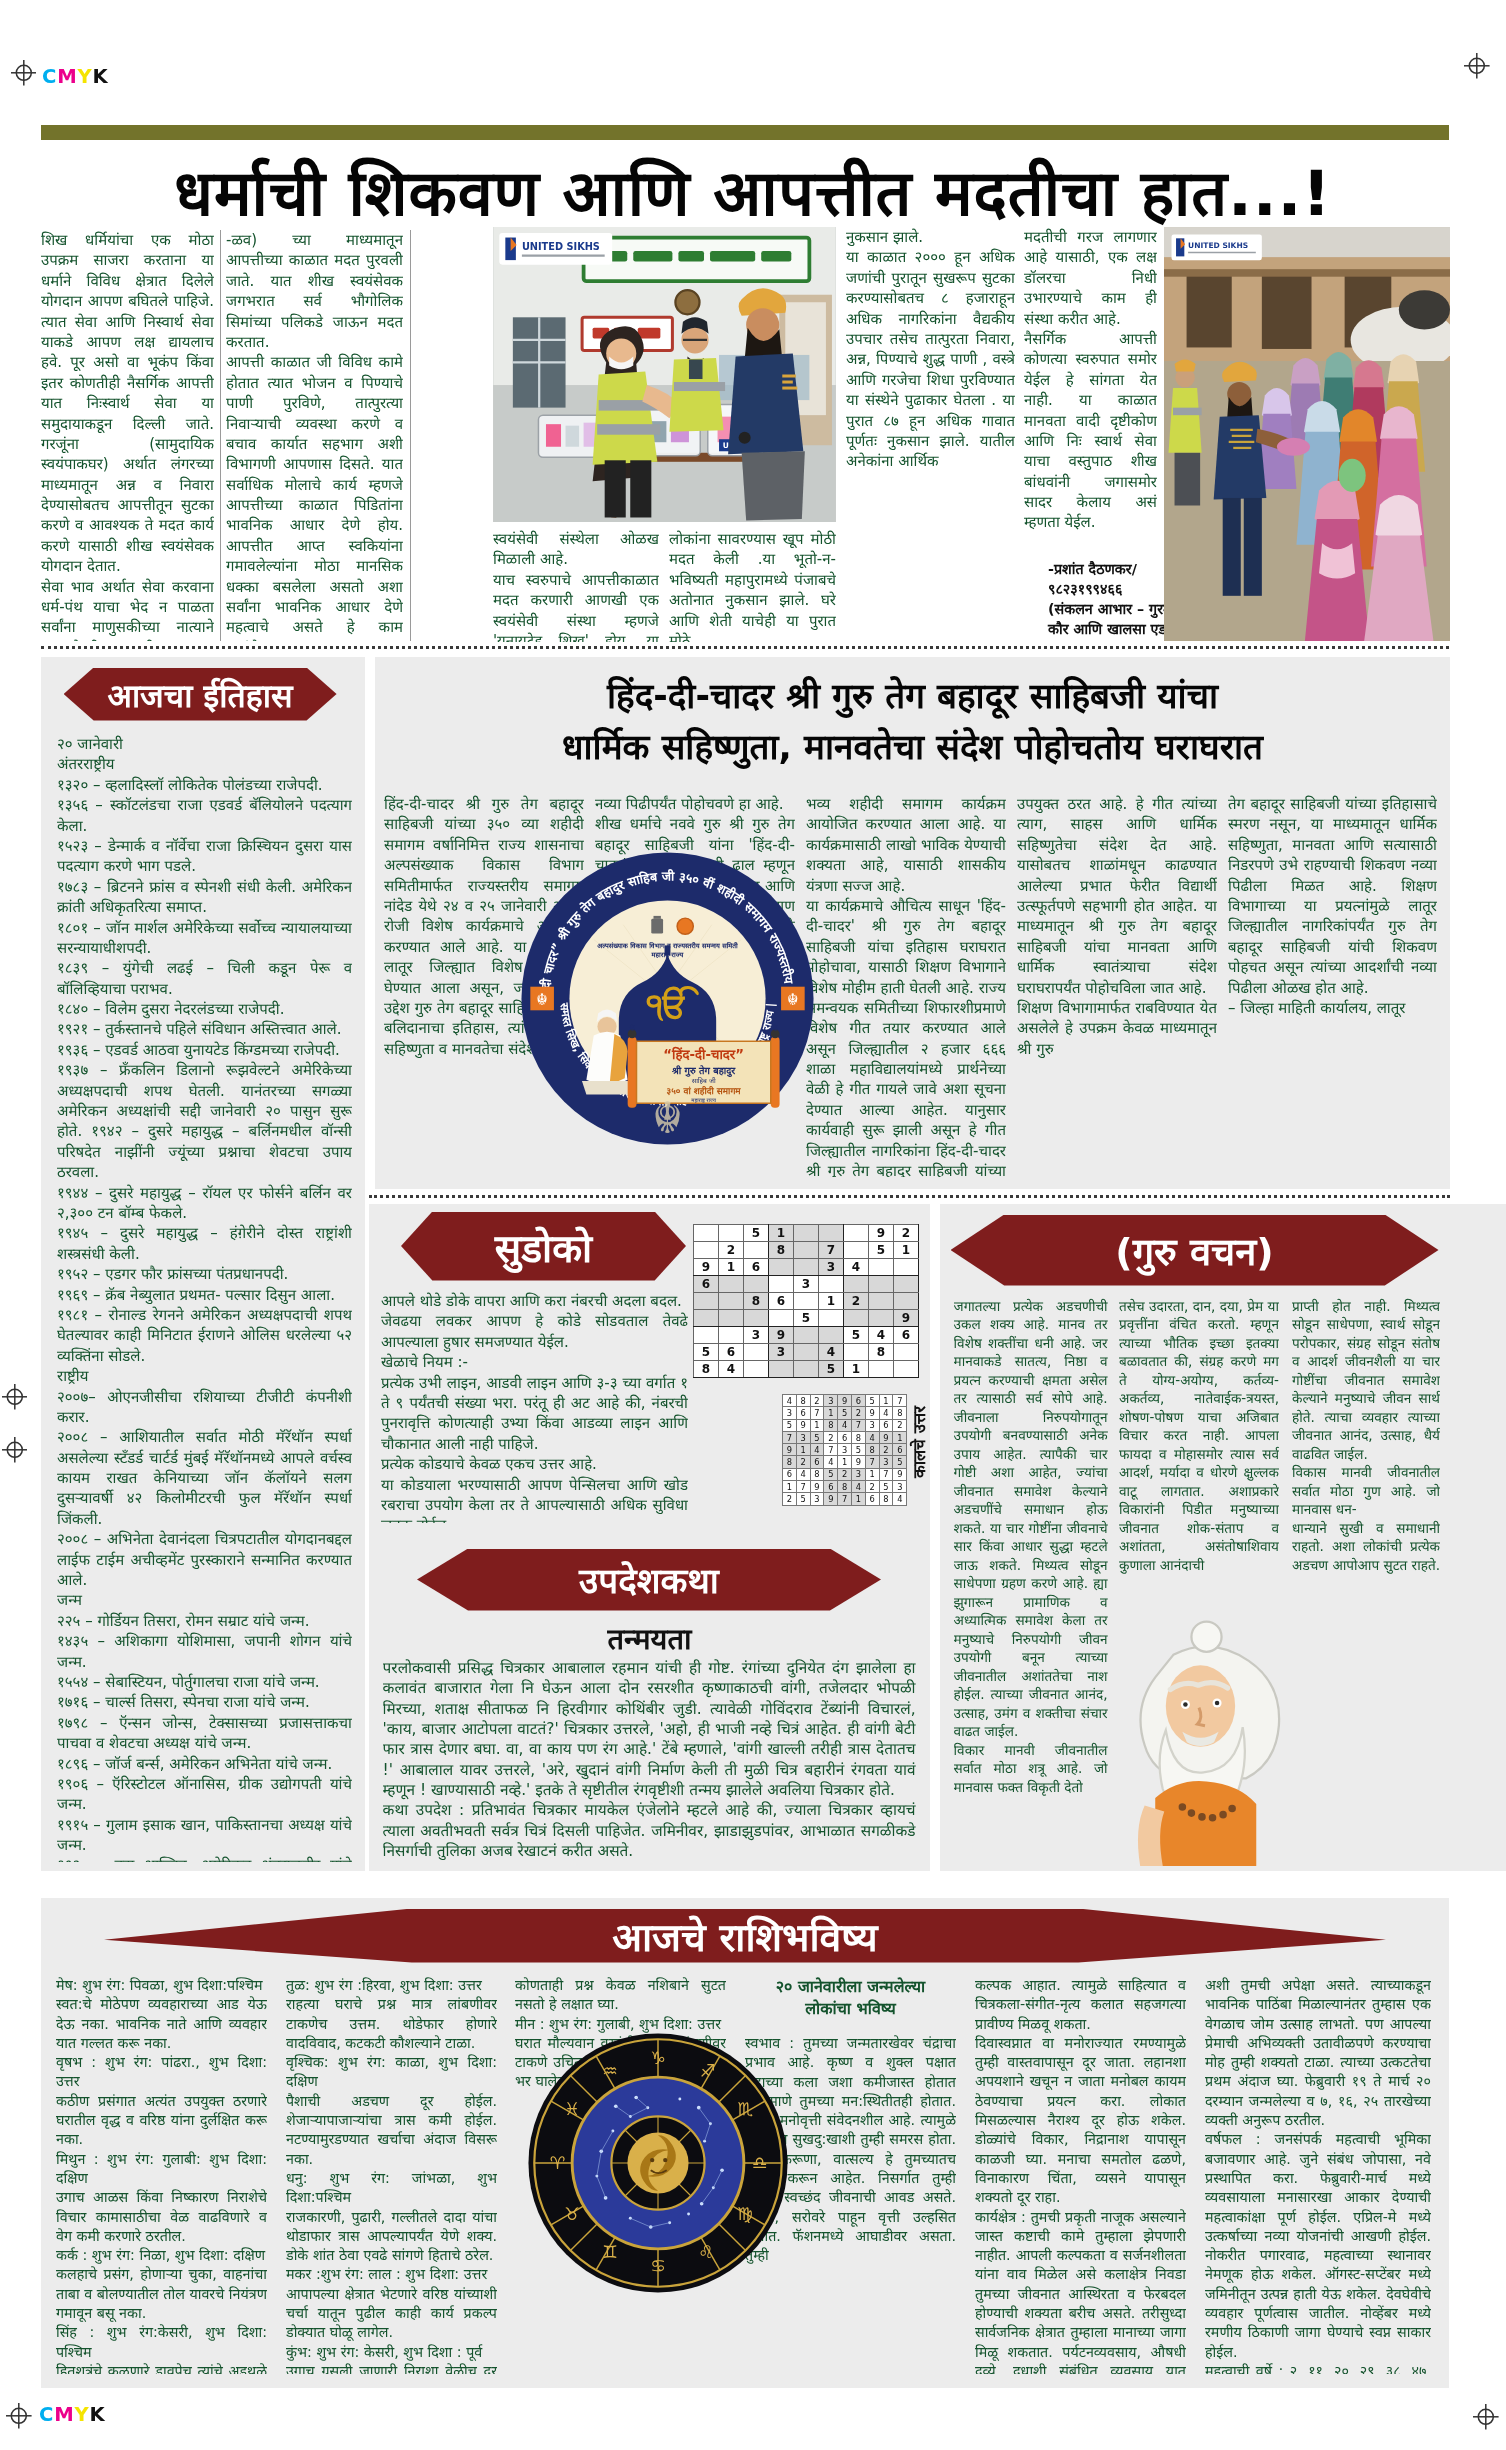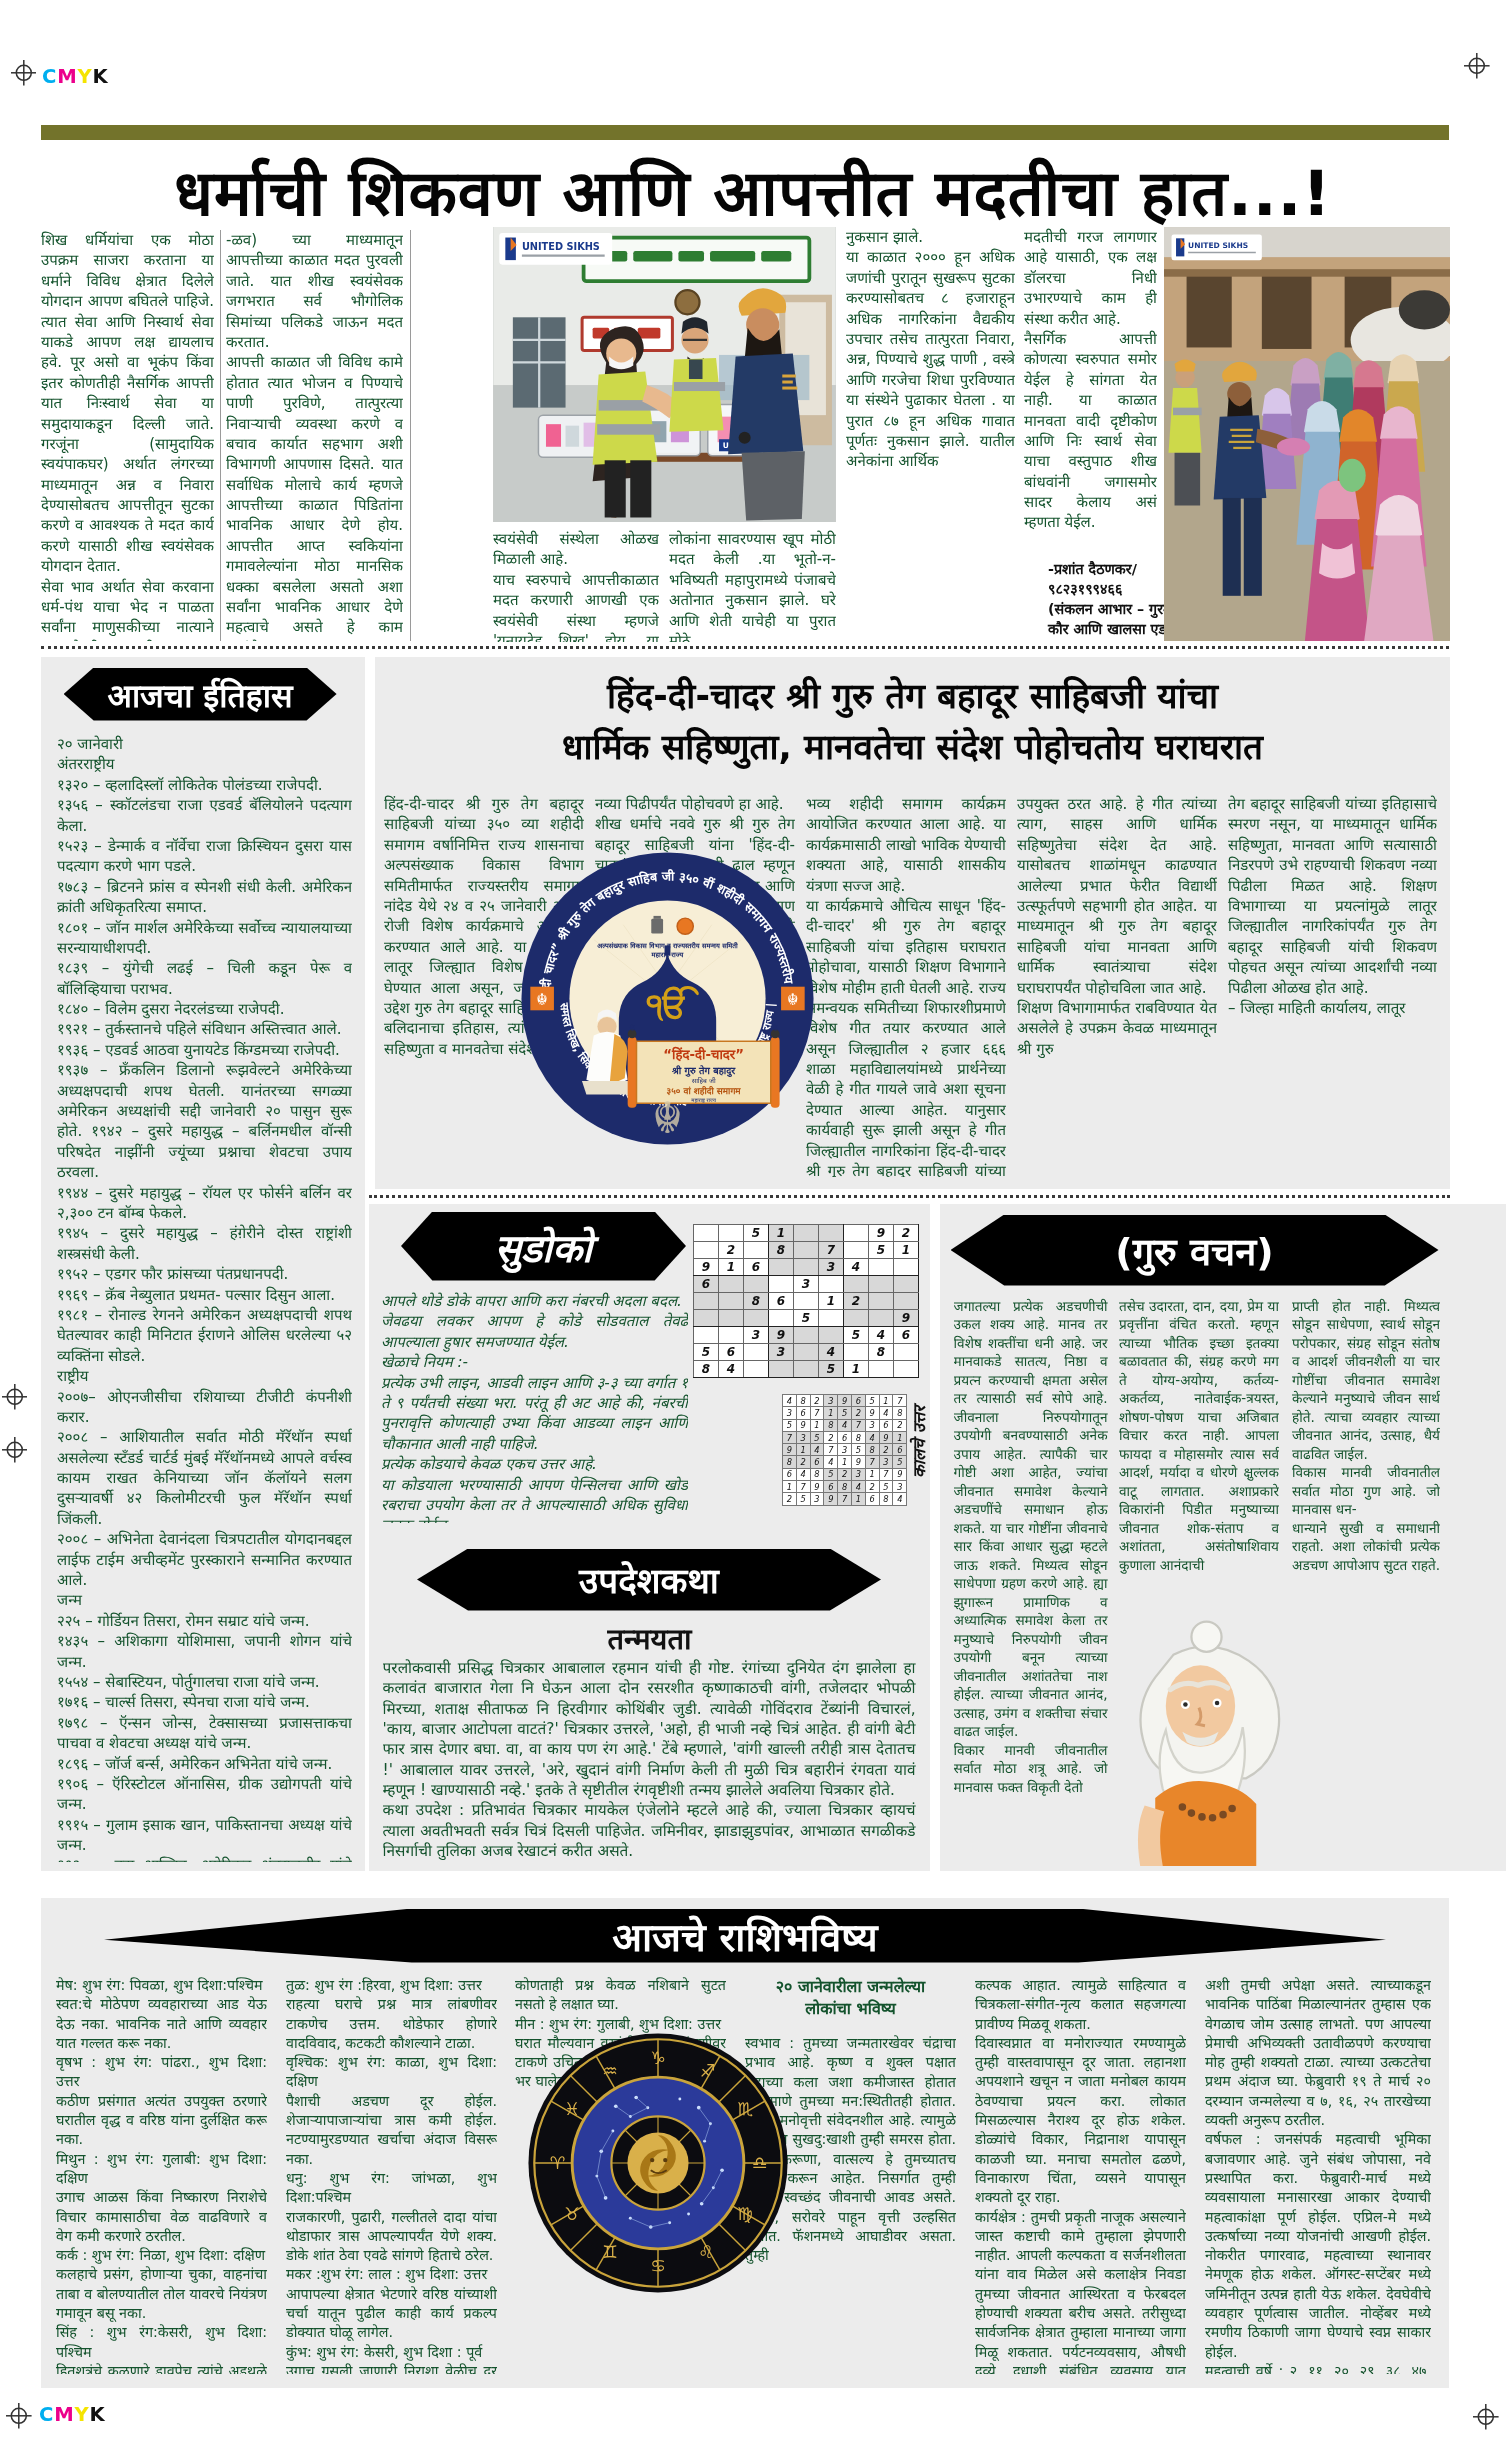--- a/index.html
+++ b/index.html
@@ -1,21 +1,21 @@
 <!DOCTYPE html>
 <html style="font-size:12px"><head>
 <meta charset="utf-8">
 <style>
   html,body{margin:0;padding:0;background:#fff;}
   #page{position:relative;width:1506px;height:2450px;background:#fff;overflow:hidden;
         font-family:"DejaVu Sans","Liberation Sans",sans-serif;color:#111;}
   .gray{background:#ececec;}
   .abs{position:absolute;}
   .col{position:absolute;text-align:justify;white-space:pre-line;overflow:hidden;color:#14532d;}
-  .banner{position:absolute;background:#000000;color:#fff;display:flex;align-items:center;justify-content:center;
+  .banner{position:absolute;background:#7f1d1d;color:#fff;display:flex;align-items:center;justify-content:center;
           font-weight:bold;clip-path:polygon(0 50%,11% 0,89% 0,100% 50%,89% 100%,11% 100%);text-align:center;}
   .dots{position:absolute;height:0;border-top:3px dotted #3a3a3a;}
   .vr{position:absolute;width:0.8px;background:#9a9a9a;}
   .reg{position:absolute;width:25.6px;height:25.6px;}
   .cmyk{position:absolute;font-weight:bold;font-size:19.6px;letter-spacing:0.8px;}
   .cmyk .c{color:#00aeef}.cmyk .m{color:#ec008c}.cmyk .y{color:#f5e400}.cmyk .k{color:#111}
   #masthead{left:41px;top:44px;width:1408px;height:77px;background:#e4e4e4;}
   #mast-title{position:absolute;left:10.5px;top:6px;font-size:47px;font-weight:bold;color:#0a0a0a;}
   #mast-tag{position:absolute;left:316px;top:50px;font-size:16.6px;font-weight:bold;color:#0a0a0a;}
   #mast-date{position:absolute;right:16.6px;top:27px;font-size:25px;font-weight:bold;color:#0a0a0a;}
@@ -26,21 +26,21 @@
   .body18{font-size:13.6px;line-height:1.36;}
   #lead-byline{position:absolute;left:1021px;top:559px;width:137px;font-size:14.3px;font-weight:bold;line-height:1.4;white-space:pre-line;margin-left:27px;}
   .photo{position:absolute;overflow:hidden;background:#cfcfcf;}
   #hist-box{left:41px;top:657px;width:324px;height:1214px;}
   #hist-banner{left:64px;top:667px;width:273px;height:53px;font-size:32px;}
   #chadar{left:375px;top:657px;width:1075px;height:532px;}
   .ch-head{position:absolute;width:100%;text-align:center;font-weight:bold;font-size:35px;color:#050505;}
   .ch-col{top:137px;height:383px;}
   #chadar-emblem{position:absolute;left:145px;top:194px;width:295px;height:295px;}
   #dots2{left:369px;top:1195px;width:1081px;}
-  #sud-box{left:369px;top:1204px;width:561px;height:367px;font-style:italic;}
+  #sud-box{left:369px;top:1204px;width:561px;height:367px;}
   #sud-banner{left:32px;top:7.5px;width:285px;height:69px;font-size:39px;position:absolute;}
   #sud-intro{left:12px;top:87px;width:307px;height:232px;}
   #pz{border-collapse:collapse;position:absolute;left:324px;top:19.6px;background:#fff;border:1.5px solid #333;}
   #pz td{width:24px;height:16px;border:0.8px solid #666;font-weight:bold;font-size:12px;text-align:center;background:#fff;padding:0;}
   #pz td.sh{background:#d8d8d8;}
   #pz tr:nth-child(3n) td{border-bottom:1.5px solid #222;}
   #pz td:nth-child(3n){border-right:1.5px solid #222;}
   #ans{border-collapse:collapse;position:absolute;left:413px;top:190px;background:#fff;border:1.5px solid #444;}
   #ans td{width:12.8px;height:11.3px;border:0.8px solid #777;font-size:8.3px;text-align:center;background:#fff;padding:0;}
   #ans td.sh{background:#d8d8d8;}

